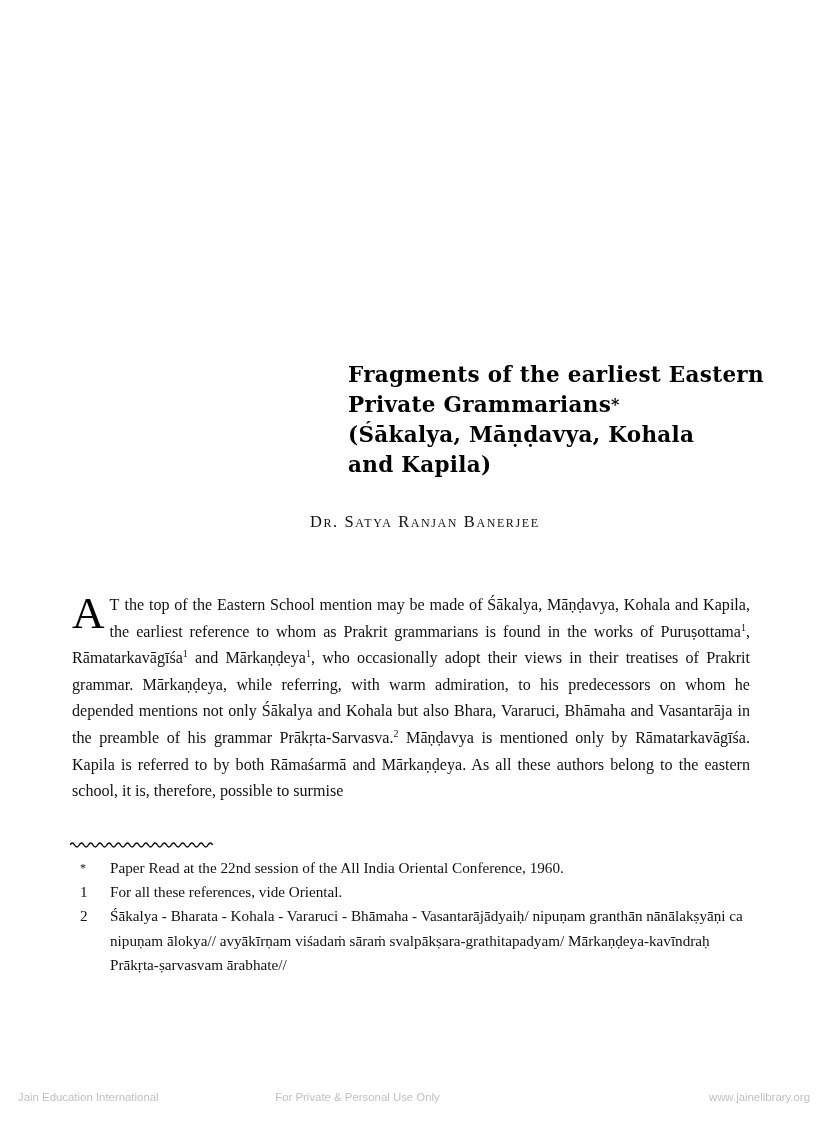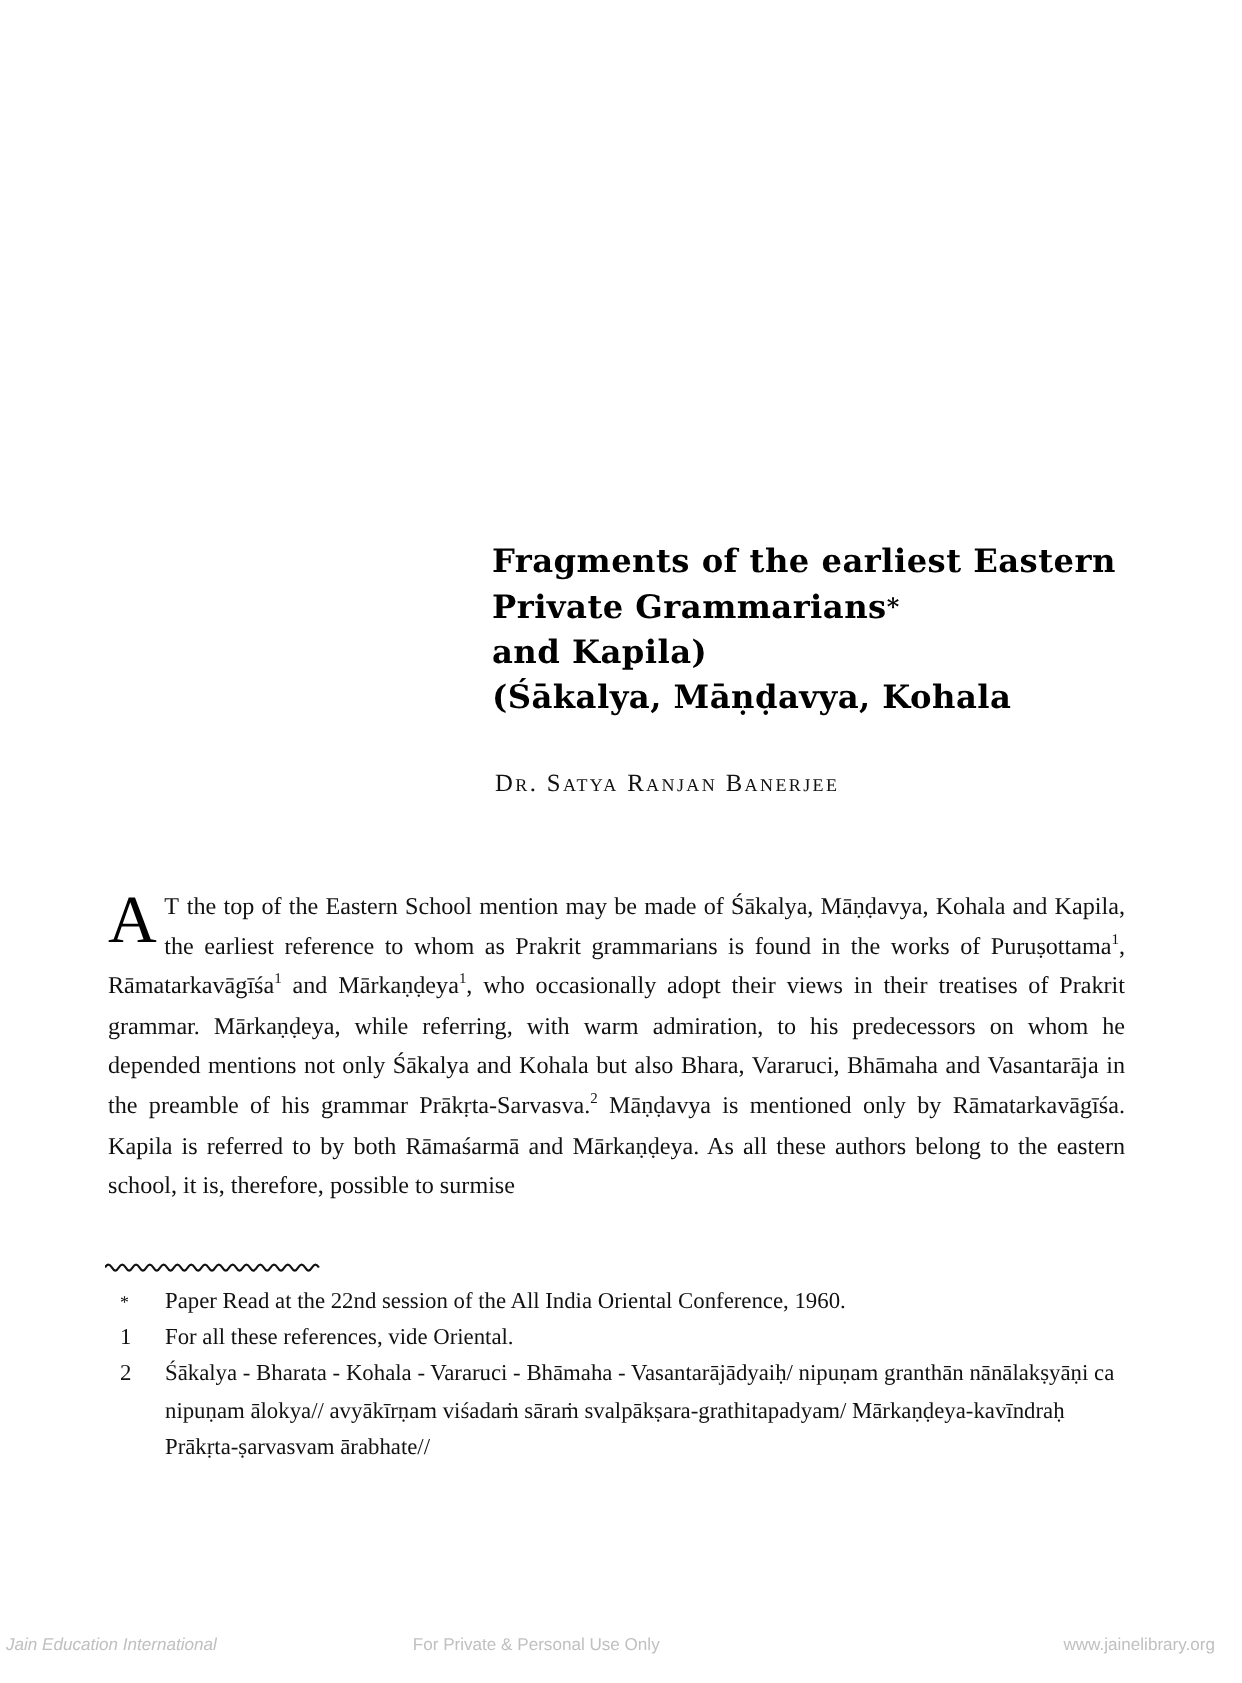--- a/index.html
+++ b/index.html
@@ -25,31 +25,32 @@
     width: 420px;
   }
   .title-line {
     font-family: "DejaVu Serif", "Liberation Serif", serif;
     font-weight: 700;
     font-size: 21.5px;
     line-height: 30px;
     letter-spacing: 0.3px;
     color: #000000;
     white-space: nowrap;
+    margin-left: 20px;
   }
   .title-line .star {
     font-size: 16px;
     vertical-align: 2px;
     letter-spacing: 0;
   }
 
   
   .author {
     position: absolute;
-    left: 330px;
+    left: 310px;
     top: 512px;
     font-family: "Liberation Serif", "DejaVu Serif", serif;
     font-size: 16.5px;
     font-variant: small-caps;
     letter-spacing: 1.6px;
     color: #111111;
     white-space: nowrap;
   }
 
   
@@ -131,24 +132,23 @@
     left: 0;
     top: 1091px;
     width: 828px;
     height: 18px;
     font-family: "Liberation Sans", "DejaVu Sans", sans-serif;
     font-size: 11.4px;
     color: #c0c0c0;
   }
   .footer .f-left {
     position: absolute;
-    left: 4px;
+    left: 18px;
     top: 0;
     white-space: nowrap;
-    font-style: italic;
   }
   .footer .f-center {
     position: absolute;
     left: 0;
     top: 0;
     width: 715px;
     text-align: center;
     white-space: nowrap;
   }
   .footer .f-right {
@@ -159,22 +159,22 @@
   }
 </style>
 </head>
 <body>
 
 <div class="page">
 
   <div class="title-block">
     <div class="title-line">Fragments of the earliest Eastern</div>
     <div class="title-line"><span>Private Grammarians</span><span class="star">*</span></div>
+    <div class="title-line">(Śākalya, Māṇḍavya, Kohala</div>
     <div class="title-line">and Kapila)</div>
-    <div class="title-line">(Śākalya, Māṇḍavya, Kohala</div>
   </div>
 
   <div class="author">Dr. Satya Ranjan Banerjee</div>
 
   <div class="body-text">
     <p><span class="dropcap">A</span><span class="smallcaps">T</span><span> the top of the Eastern School mention may be made of Śākalya, Māṇḍavya, Kohala and Kapila, the earliest reference to whom as Prakrit grammarians is found in the works of Puruṣottama</span><sup>1</sup><span>, Rāmatarkavāgīśa</span><sup>1</sup><span> and Mārkaṇḍeya</span><sup>1</sup><span>, who occasionally adopt their views in their treatises of Prakrit grammar.  Mārkaṇḍeya, while referring, with warm admiration, to his predecessors on whom he depended mentions not only Śākalya and Kohala but also Bhara, Vararuci, Bhāmaha and Vasantarāja in the preamble of his grammar Prākṛta-Sarvasva.</span><sup>2</sup><span>  Māṇḍavya is mentioned only by Rāmatarkavāgīśa.  Kapila is referred to by both Rāmaśarmā and Mārkaṇḍeya.  As all these authors belong to the eastern school, it is, therefore, possible to surmise</span></p>
   </div>
 
   <div class="separator">
     <svg width="146" height="9" viewBox="0 0 146 9" xmlns="http://www.w3.org/2000/svg" aria-hidden="true">

